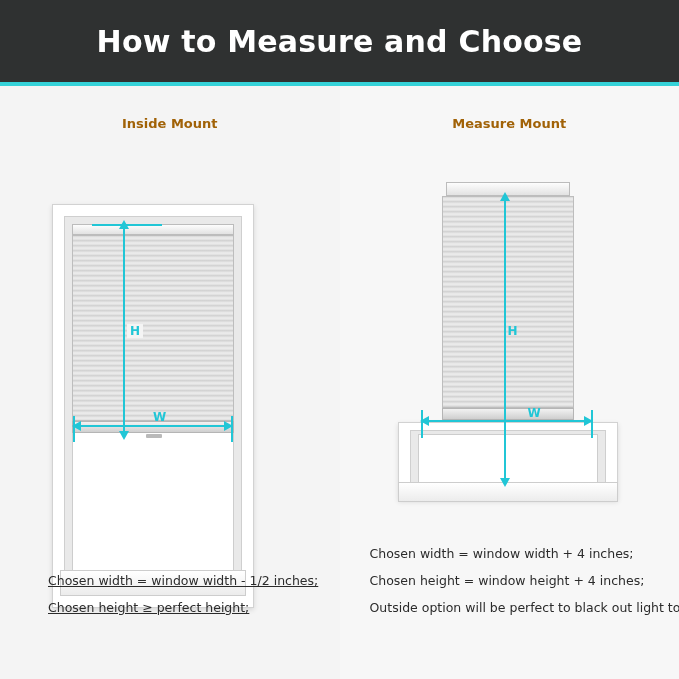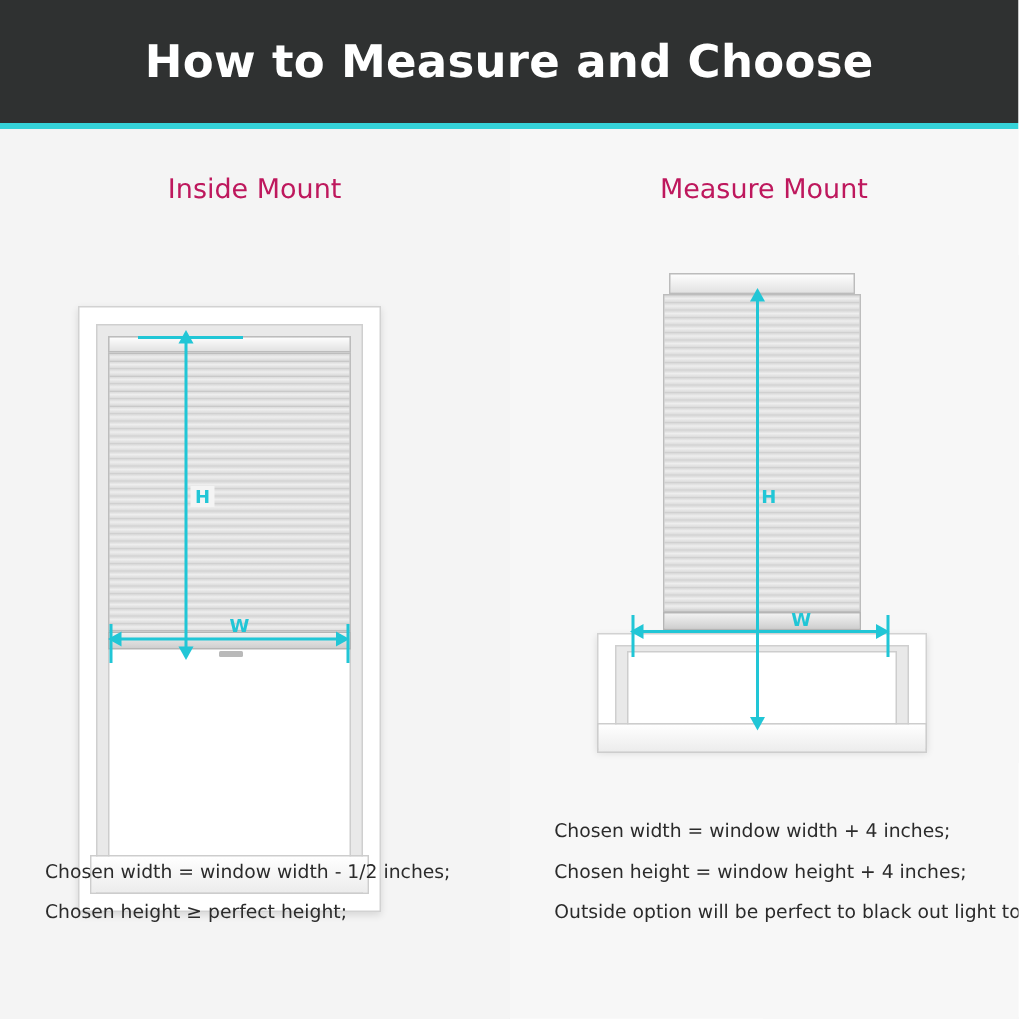--- a/index.html
+++ b/index.html
@@ -67,23 +67,23 @@
     left: 339px; top: 86px;
     width: 1px;
     height: 593px;
     background: #dcdcdc;
   }
   .col-title {
     position: absolute;
     top: 30px;
     width: 100%;
     text-align: center;
-    font-size: 18px;
-    font-weight: normal;
-    color: #be185d;
+    font-size: 13px;
+    font-weight: bold;
+    color: #a16207;
     font-family: "DejaVu Sans", sans-serif;
   }
   
   .illus {
     position: absolute;
     top: 88px;
   }
   
   .frame-outer {
     position: absolute;
@@ -195,21 +195,21 @@
   }
   
   .notes {
     position: absolute;
     bottom: 58px;
     font-size: 12.5px;
     color: #2b2b2b;
     line-height: 27px;
     font-family: "DejaVu Sans", sans-serif;
   }
-  .notes-left { left: 30px; }
+  .notes-left { left: 48px; text-decoration: underline; }
   .notes-right { left: 30px; }
   .note-line { white-space: nowrap; }
 </style>
 </head>
 <body>
 
 <div class="page">
 
   <div class="header">
     <div class="header-title">How to Measure and Choose</div>

